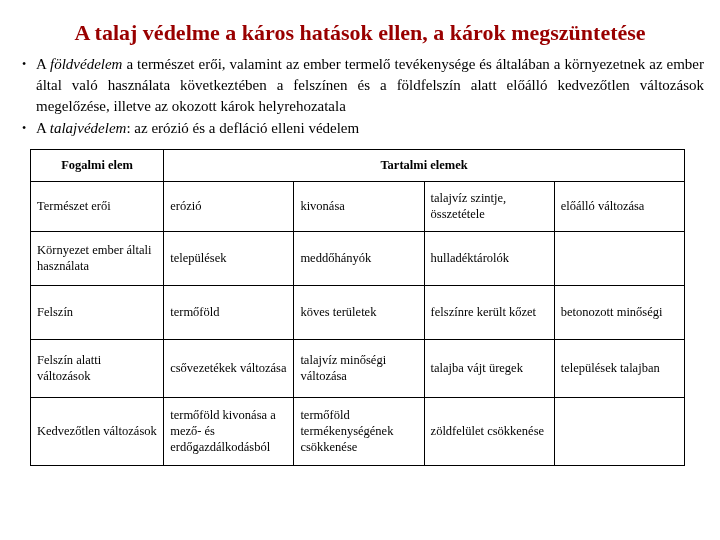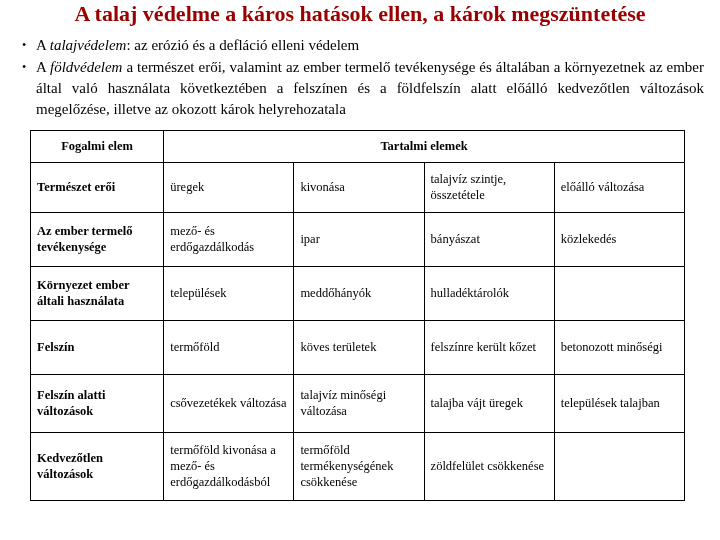--- a/index.html
+++ b/index.html
@@ -11,21 +11,21 @@
     width: 720px;
     height: 540px;
     font-family: "Liberation Serif", serif;
     color: #000000;
     overflow: hidden;
   }
   .slide {
     width: 720px;
     height: 540px;
     box-sizing: border-box;
-    padding-top: 1px;
+    padding-top: 20px;
   }
   h1.slide-title {
     margin: 0 12px 8px 12px;
     text-align: center;
     font-size: 22px;
     font-weight: bold;
     color: #990000;
     line-height: 1.2;
   }
   ul.bullets {
@@ -61,74 +61,67 @@
   table.content-table td {
     border: 1px solid #000000;
     vertical-align: middle;
     font-size: 12.5px;
     line-height: 1.25;
     padding: 2px 6px;
     box-sizing: border-box;
     word-wrap: break-word;
   }
   table.content-table th { font-weight: bold; }
-  table.content-table td.row-label { font-weight: bold; }
+  table.content-table td.row-label { font-weight: normal; }
   tr.h-row  { height: 32px; }
   tr.r-0 { height: 50px; }
   tr.r-1 { height: 54px; }
   tr.r-2 { height: 54px; }
   tr.r-3 { height: 54px; }
   tr.r-4 { height: 58px; }
   tr.r-5 { height: 68px; }
 </style>
 </head>
 <body>
 
 <div class="slide">
 
   <h1 class="slide-title">A talaj védelme a káros hatások ellen,  a károk megszüntetése</h1>
 
   <ul class="bullets">
     <li>
-      <span>A </span><em>talajvédelem</em><span>: az erózió és a defláció elleni védelem</span>
+      <span>A </span><em>földvédelem</em><span> a természet erői, valamint az ember termelő tevékenysége és általában a környezetnek az ember által való használata következtében a felszínen és a földfelszín alatt előálló kedvezőtlen változások megelőzése, illetve az okozott károk helyrehozatala</span>
     </li>
     <li>
-      <span>A </span><em>földvédelem</em><span> a természet erői, valamint az ember termelő tevékenysége és általában a környezetnek az ember által való használata következtében a felszínen és a földfelszín alatt előálló kedvezőtlen változások megelőzése, illetve az okozott károk helyrehozatala</span>
+      <span>A </span><em>talajvédelem</em><span>: az erózió és a defláció elleni védelem</span>
     </li>
   </ul>
 
   <table class="content-table">
     <colgroup>
       <col class="c-label">
       <col class="c-data">
       <col class="c-data">
       <col class="c-data">
       <col class="c-data">
     </colgroup>
     <tbody>
       <tr class="h-row">
         <th>Fogalmi elem</th>
         <th colspan="4">Tartalmi elemek</th>
       </tr>
 
       <tr class="r-0">
         <td class="row-label">Természet erői</td>
-        <td>üregek</td>
+        <td>erózió</td>
         <td>kivonása</td>
         <td>talajvíz szintje, összetétele</td>
         <td>előálló változása</td>
       </tr>
 
-      <tr class="r-1">
-        <td class="row-label">Az ember termelő tevékenysége</td>
-        <td>mező- és erdőgazdálkodás</td>
-        <td>ipar</td>
-        <td>bányászat</td>
-        <td>közlekedés</td>
-      </tr>
 
       <tr class="r-2">
         <td class="row-label">Környezet ember általi használata</td>
         <td>települések</td>
         <td>meddőhányók</td>
         <td>hulladéktárolók</td>
         <td></td>
       </tr>
 
       <tr class="r-3">

